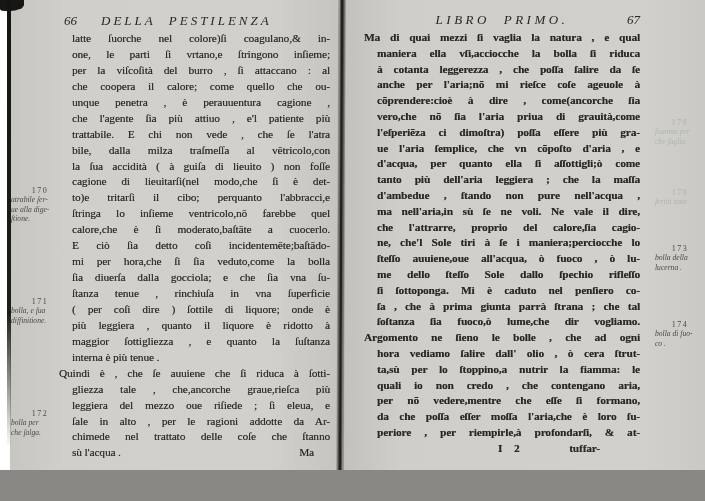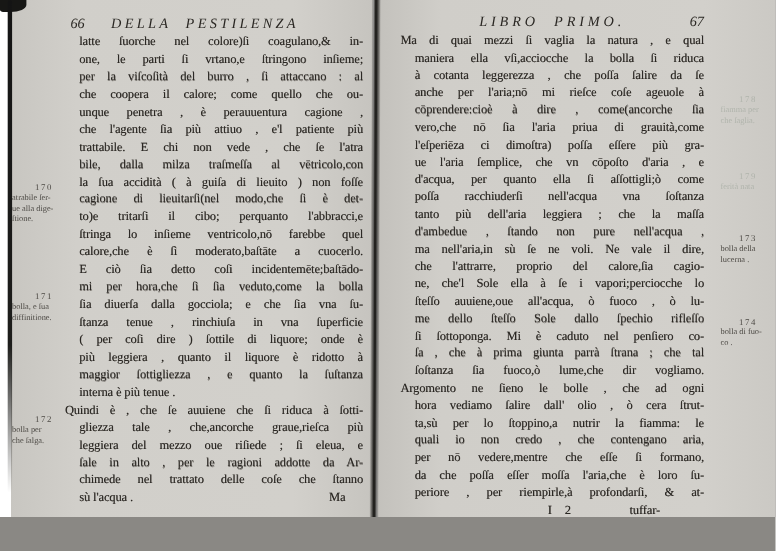--- a/index.html
+++ b/index.html
@@ -44,39 +44,39 @@
   
   .runhead{position:absolute;font-size:13px;font-style:italic;display:flex;align-items:baseline;}
   .runhead-left{top:13px;left:64px;width:266px;gap:24px;}
   .runhead-right{top:12px;left:377px;width:263px;}
   .run-title{letter-spacing:3px;word-spacing:7px;white-space:nowrap;}
   .runhead-right .run-title{flex:1;text-align:center;letter-spacing:3.5px;}
   .pagenum{font-style:italic;}
   
   .bodycol{position:absolute;overflow:visible;}
   .bodycol-left{left:72px;top:31px;width:258px;}
-  .bodycol-right{left:377px;top:30px;width:263px;}
+  .bodycol-right{left:377px;top:30px;width:263px;font-weight:bold;}
   .body-line{
     height:15.95px;line-height:15.95px;font-size:11.3px;
     letter-spacing:-0.1px;
     text-align:justify;text-align-last:justify;
     white-space:nowrap;overflow:visible;
     text-shadow:0.25px 0.25px 0.35px rgba(43,38,33,.55);
   }
   .bodycol-right .body-line{height:15.8px;line-height:15.8px;}
   .body-line.outdent{margin-left:-13px;width:calc(100% + 13px);}
   .body-line.flushleft{text-align-last:left;}
   .lastline{display:flex;justify-content:space-between;text-align-last:left;padding-right:16px;}
   .sigline{position:relative;text-align-last:left;}
   .sig{position:absolute;left:46%;word-spacing:9px;}
   .sigline .catchword{position:absolute;right:40px;}
   
   .note{position:absolute;color:#4c4944;}
-  .note-num{text-align:center;font-size:8px;letter-spacing:1.5px;}
-  .note-line{font-size:7.6px;line-height:9.7px;white-space:nowrap;}
+  .note-num{text-align:center;font-size:8px;letter-spacing:1.5px;margin-top:32px;}
+  .note-line{font-style:italic;font-size:7.6px;line-height:9.7px;white-space:nowrap;}
   .notes-left .note{left:0;width:58px;}
   .notes-right .note{left:0;width:50px;}
   .notes-left{position:absolute;left:11px;top:0;width:58px;height:488px;}
   .notes-right{position:absolute;left:655px;top:0;width:50px;height:488px;}
   .note.ghost{color:#7d8b7d;opacity:.38;filter:blur(.3px);}
 </style>
 </head>
 <body>
 
 <div class="scan">
@@ -137,47 +137,46 @@
     <div id="right-lines">
         <div class="body-line outdent">Ma di quai mezzi ſi vaglia la natura , e qual</div>
         <div class="body-line">maniera ella vſi,acciocche la bolla ſi riduca</div>
         <div class="body-line">à cotanta leggerezza , che poſſa ſalire da ſe</div>
         <div class="body-line">anche per l'aria;nō mi rieſce coſe ageuole à</div>
         <div class="body-line">cōprendere:cioè à dire , come(ancorche ſia</div>
         <div class="body-line">vero,che nō ſia l'aria priua di grauità,come</div>
         <div class="body-line">l'eſperiēza ci dimoſtra) poſſa eſſere più gra-</div>
         <div class="body-line">ue l'aria ſemplice, che vn cōpoſto d'aria , e</div>
         <div class="body-line">d'acqua, per quanto ella ſi aſſottigli;ò come</div>
-        <div class="body-line">poſſa racchiuderſi nell'acqua vna ſoſtanza</div>
         <div class="body-line">tanto più dell'aria leggiera ; che la maſſa</div>
         <div class="body-line">d'ambedue , ſtando non pure nell'acqua ,</div>
         <div class="body-line">ma nell'aria,in sù ſe ne voli. Ne vale il dire,</div>
         <div class="body-line">che l'attrarre, proprio del calore,ſia cagio-</div>
-        <div class="body-line">ne, che'l Sole ella à ſe i vapori;perciocche lo</div>
+        <div class="body-line">ne, che'l Sole tiri à ſe i maniera;perciocche lo</div>
         <div class="body-line">ſteſſo auuiene,oue all'acqua, ò fuoco , ò lu-</div>
         <div class="body-line">me dello ſteſſo Sole dallo ſpechio rifleſſo</div>
         <div class="body-line">ſi ſottoponga. Mi è caduto nel penſiero co-</div>
         <div class="body-line">ſa , che à prima giunta parrà ſtrana ; che tal</div>
         <div class="body-line">ſoſtanza ſia fuoco,ò lume,che dir vogliamo.</div>
         <div class="body-line outdent">Argomento ne ſieno le bolle , che ad ogni</div>
         <div class="body-line">hora vediamo ſalire dall' olio , ò cera ſtrut-</div>
         <div class="body-line">ta,sù per lo ſtoppino,a nutrir la fiamma: le</div>
         <div class="body-line">quali io non credo , che contengano aria,</div>
         <div class="body-line">per nō vedere,mentre che eſſe ſi formano,</div>
         <div class="body-line">da che poſſa eſſer moſſa l'aria,che è loro ſu-</div>
         <div class="body-line">periore , per riempirle,à profondarſi, &amp; at-</div>
       </div>
     <div class="body-line sigline">
       <span class="sig">I 2</span>
       <span class="catchword">tuffar-</span>
     </div>
   </div>
 
   <div class="notes-left">
-      <div class="note" style="top: 166px;">
+      <div class="note" style="top: 154px;">
         <div class="note-num">170</div>
         <div class="note-line">atrabile ſer-</div>
         <div class="note-line">ue alla dige-</div>
         <div class="note-line">ſtione.</div>
       </div>
       <div class="note" style="top: 265px;">
         <div class="note-num">171</div>
         <div class="note-line">bolla, e ſua</div>
         <div class="note-line">diffinitione.</div>
       </div>

